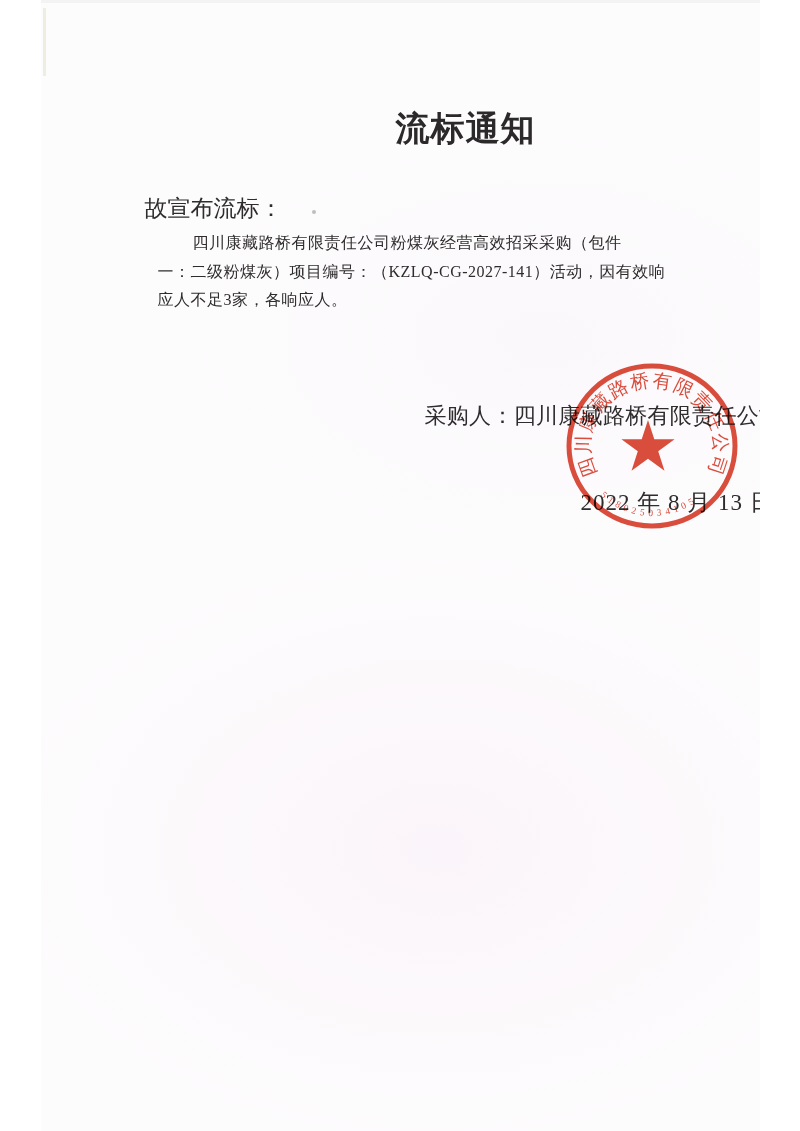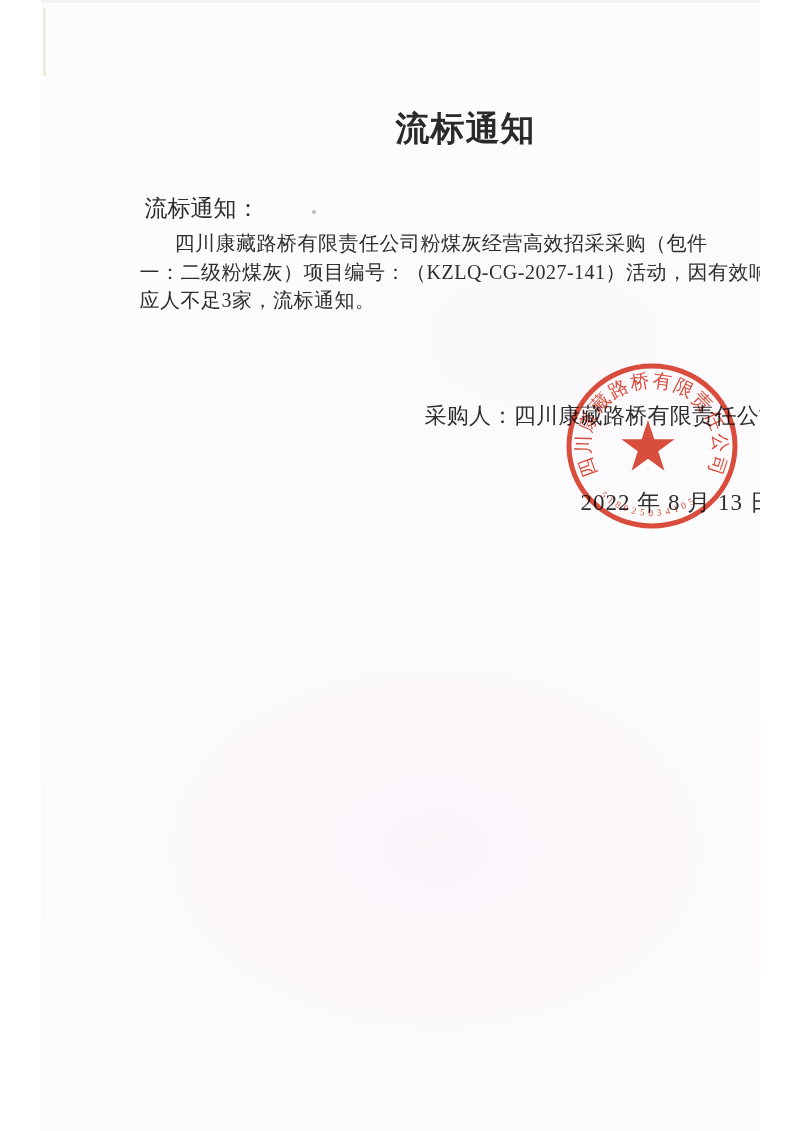--- a/index.html
+++ b/index.html
@@ -31,22 +31,22 @@
   .doc-title {
     position: absolute; left: 355px; top: 106px;
     font-size: 34px; font-weight: bold; letter-spacing: 1px;
     white-space: nowrap; color: #2b292a;
   }
   .salutation {
     position: absolute; left: 104px; top: 193px;
     font-size: 23px; white-space: nowrap;
   }
   .body-block {
-    position: absolute; left: 99px; top: 229px; width: 620px;
-    font-size: 20px; line-height: 28.5px;
+    position: absolute; left: 117px; top: 229px; width: 620px;
+    font-size: 16px; line-height: 28.5px;
   }
   .body-line { white-space: nowrap; letter-spacing: 0.5px; }
   .body-line.indent { text-indent: 35px; }
   .purchaser-line {
     position: absolute; left: 384px; top: 401px;
     font-size: 22px; white-space: nowrap; letter-spacing: 0.3px;
   }
   .date-line {
     position: absolute; left: 540px; top: 487px;
     font-size: 23px; white-space: nowrap; letter-spacing: 1px;
@@ -69,26 +69,26 @@
 </head>
 <body>
 
 <div class="page">
 
   <div class="scan-top-edge"></div>
   <div class="scan-edge-mark"></div>
 
   <div class="doc-title">流标通知</div>
 
-  <div class="salutation">流标通知：</div>
+  <div class="salutation">故宣布流标：</div>
 
   <div class="body-block">
     <div class="body-line indent">四川康藏路桥有限责任公司粉煤灰经营高效招采采购（包件</div>
     <div class="body-line">一：二级粉煤灰）项目编号：（KZLQ-CG-2027-141）活动，因有效响</div>
-    <div class="body-line">应人不足3家，流标通知。</div>
+    <div class="body-line">应人不足3家，各响应人。</div>
   </div>
 
   <div class="purchaser-line"><span>采购人：</span><span>四川康藏路桥有限责任公司</span></div>
 
   <div class="date-line">2022 年 8 月 13 日</div>
 
   <svg class="stamp" viewBox="0 0 176 170" xmlns="http://www.w3.org/2000/svg">
     <defs>
       <path id="seal-arc-top" d="M 33.3 112.7 A 62 59 0 1 1 142.7 112.7" fill="none"></path>
       <path id="seal-arc-bottom" d="M 36.4 134.5 A 73 70 0 0 0 139.6 134.5" fill="none"></path>

